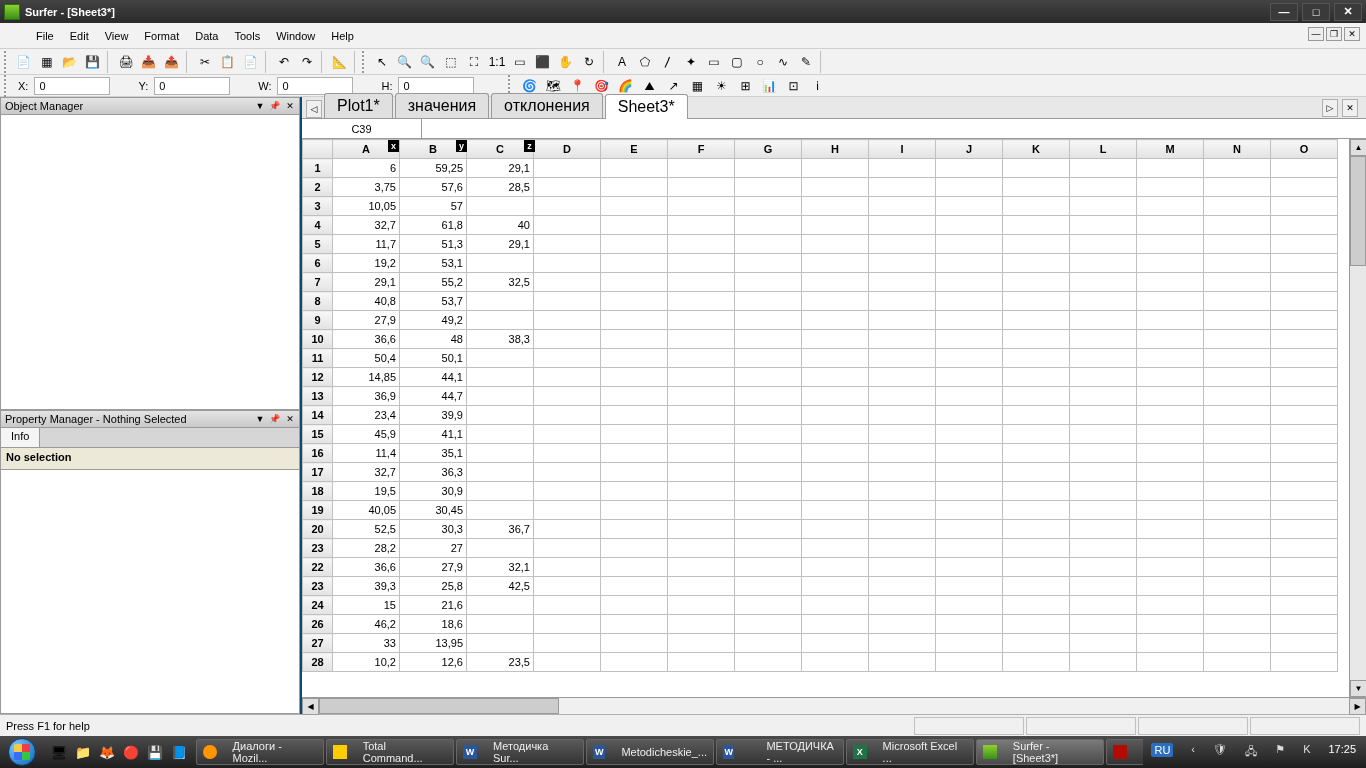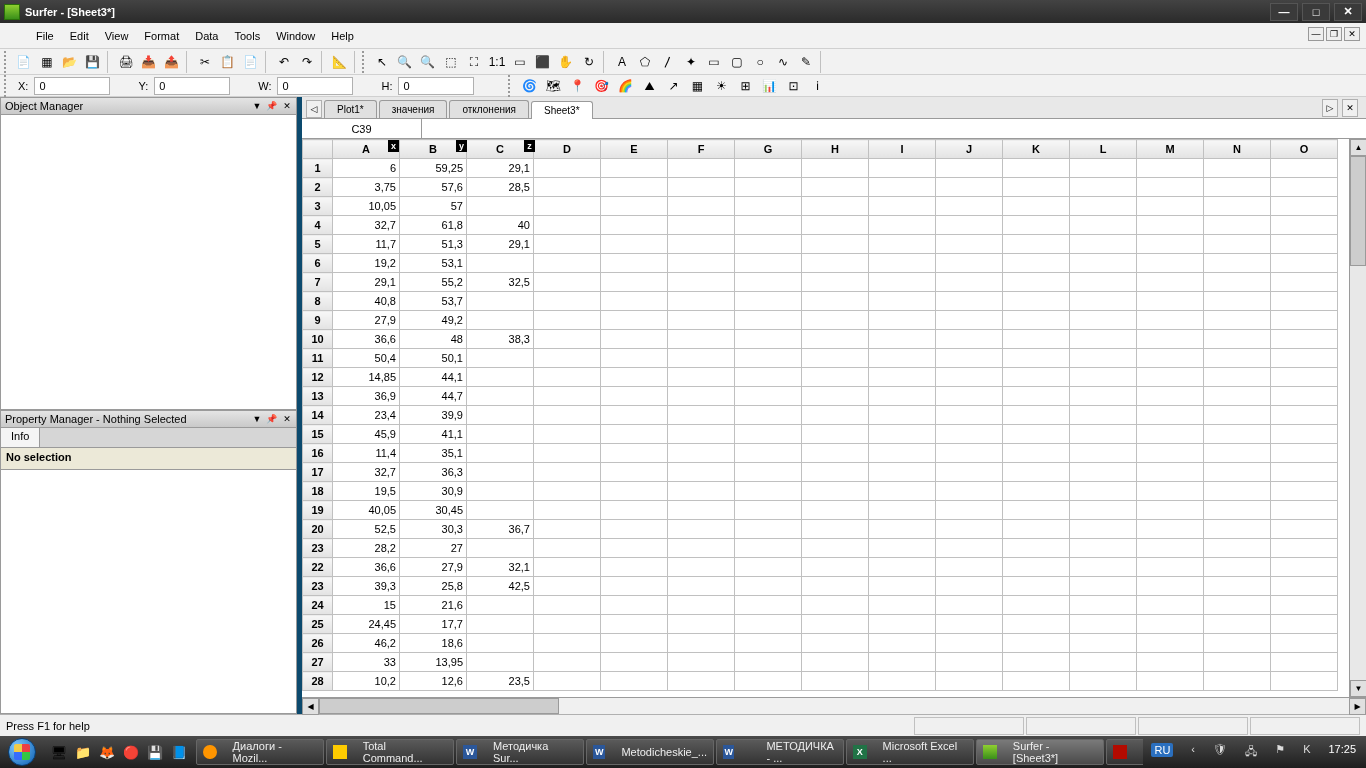--- a/index.html
+++ b/index.html
@@ -14,34 +14,34 @@
 .mdi-btns{position:absolute;right:6px;top:4px;display:flex;gap:2px}
 .mdi-btn{width:16px;height:14px;border:1px solid #999;background:#eee;display:flex;align-items:center;justify-content:center;font-size:9px;cursor:pointer}
 .toolbar{height:26px;background:#f2f2f2;display:flex;align-items:center;padding:0 4px;gap:1px;border-bottom:1px solid #d0d0d0}
 .tbtn{width:22px;height:22px;display:flex;align-items:center;justify-content:center;border:1px solid transparent;cursor:pointer;font-size:12px}
 .tsep{width:5px;height:22px;border-left:1px solid #c0c0c0;margin:0 2px}
 .thandle{width:6px;height:22px;border-left:2px dotted #999;margin-right:2px}
 .coordbar{height:22px;background:#f2f2f2;display:flex;align-items:center;padding:0 4px;gap:2px;border-bottom:1px solid #d0d0d0}
 .coord-lbl{padding:0 4px}
 .coord-val{width:76px;height:18px;border:1px solid #b0b0b0;background:#fff;padding:0 4px;display:flex;align-items:center}
 .main{display:flex;height:617px}
-.left-col{width:302px;display:flex;flex-direction:column;border-right:5px solid #0c4a6e}
+.left-col{width:302px;display:flex;flex-direction:column;border-right:2px solid #0c4a6e}
 .panel-hdr{height:18px;background:linear-gradient(#e4e4e4,#c9c9c9);border:1px solid #9a9a9a;display:flex;align-items:center;padding:0 4px;font-size:10px;position:relative}
 .panel-hdr .pbtns{position:absolute;right:2px;display:flex;gap:1px}
 .pbtn{width:14px;height:14px;display:flex;align-items:center;justify-content:center;font-size:9px;cursor:pointer}
 .obj-mgr{height:295px;background:#fff;border:1px solid #9a9a9a;border-top:none}
 .prop-mgr{flex:1;display:flex;flex-direction:column}
 .tabstrip{height:20px;display:flex;background:#d6d6d6;border:1px solid #9a9a9a;border-top:none}
 .ptab{padding:2px 10px;background:#f5f5f5;border-right:1px solid #9a9a9a;cursor:pointer}
 .nosel{height:22px;background:#ece9d8;border:1px solid #9a9a9a;border-top:none;padding:3px 5px;font-weight:bold}
 .prop-body{flex:1;background:#fff;border:1px solid #9a9a9a;border-top:none}
 .sheet-area{flex:1;display:flex;flex-direction:column;background:#fff;position:relative}
 .doctabs{height:22px;background:#e8e8e8;display:flex;align-items:flex-end;padding-left:4px;border-bottom:1px solid #9a9a9a;position:relative}
 .navarr{width:16px;height:18px;display:flex;align-items:center;justify-content:center;border:1px solid #b0b0b0;background:#f0f0f0;margin-right:2px;cursor:pointer;font-size:9px}
-.doctab{padding:3px 12px;background:#e0e0e0;border:1px solid #9a9a9a;border-bottom:none;margin-right:2px;border-radius:3px 3px 0 0;cursor:pointer;font-size:10px}
+.doctab{padding:3px 12px;background:#e0e0e0;border:1px solid #9a9a9a;border-bottom:none;margin-right:2px;border-radius:3px 3px 0 0;cursor:pointer;font-size:16px}
 .doctab.active{background:#fff;position:relative;top:1px}
 .doc-tb{position:absolute;right:6px;top:2px;display:flex;gap:2px}
 .namebox-row{height:20px;display:flex;border-bottom:1px solid #9a9a9a}
 .namebox{width:120px;border-right:1px solid #9a9a9a;display:flex;align-items:center;justify-content:center;background:#fff}
 .fx-area{flex:1;background:#fff}
 .grid-wrap{flex:1;overflow:hidden;position:relative}
 table.grid{border-collapse:collapse;table-layout:fixed}
 table.grid th,table.grid td{border:1px solid #c0c0c0;height:19px;padding:0 3px;font-size:11px;overflow:hidden;white-space:nowrap}
 table.grid th{background:linear-gradient(#f7f7f7,#e3e3e3);font-weight:bold;text-align:center}
 table.grid th.rowhdr{width:30px}
@@ -678,38 +678,20 @@
               <td></td>
               <td></td>
               <td></td>
               <td></td>
               <td></td>
               <td></td>
               <td></td>
               <td></td>
             </tr>
             <tr>
-              <th class="rowhdr">25</th>
-              <td>24,45</td>
-              <td>17,7</td>
-              <td></td>
-              <td></td>
-              <td></td>
-              <td></td>
-              <td></td>
-              <td></td>
-              <td></td>
-              <td></td>
-              <td></td>
-              <td></td>
-              <td></td>
-              <td></td>
-              <td></td>
-            </tr>
-            <tr>
               <th class="rowhdr">26</th>
               <td>46,2</td>
               <td>18,6</td>
               <td></td>
               <td></td>
               <td></td>
               <td></td>
               <td></td>
               <td></td>
               <td></td>

